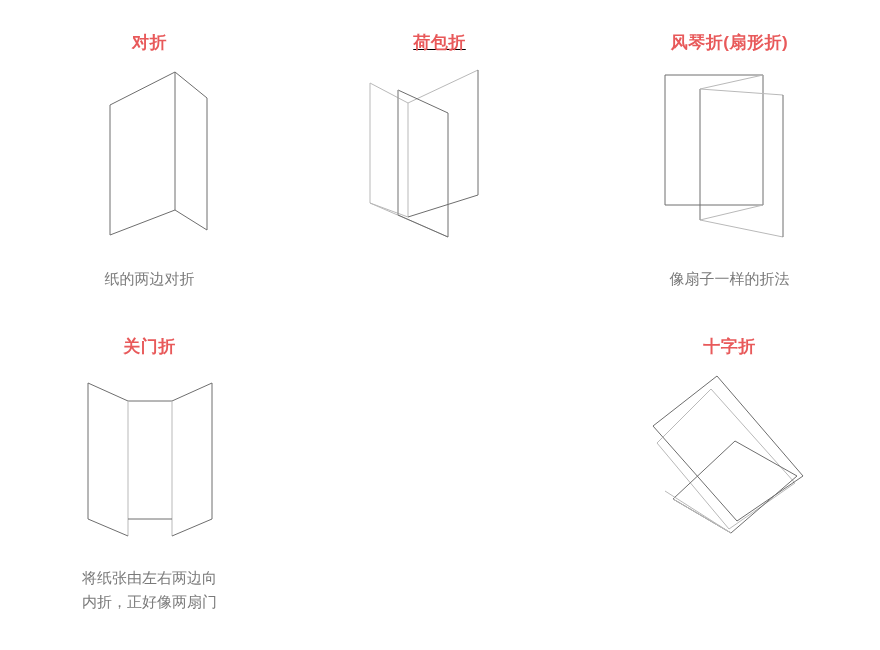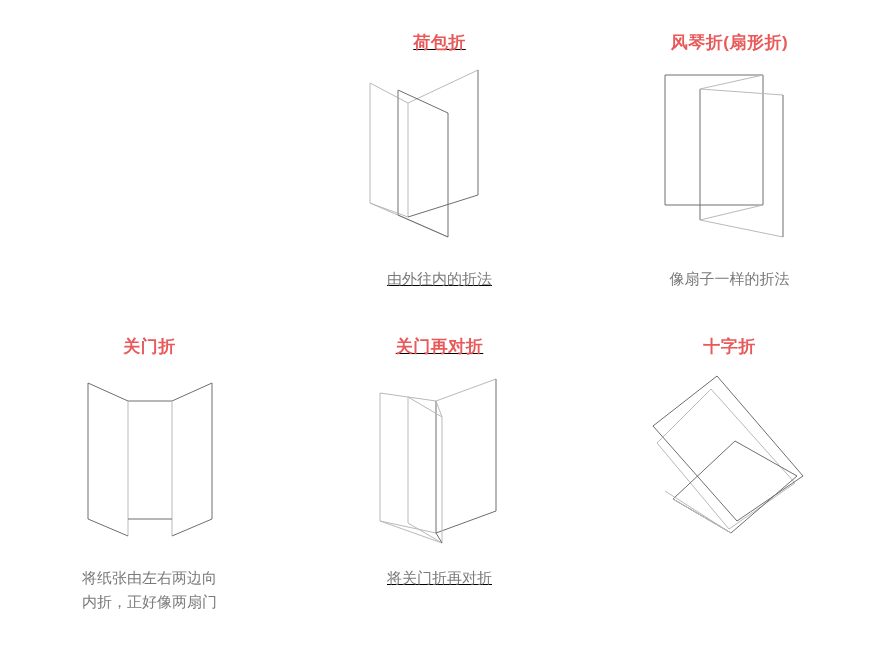--- a/index.html
+++ b/index.html
@@ -78,41 +78,57 @@
   }
   svg .face {
     fill: #ffffff;
   }
 </style>
 </head>
 <body>
 
 <div id="board">
 
+  <div class="cell r1 row1 col1">
+    <div class="cell-title">对折</div>
+    <div class="fig-wrap">
+      <svg class="figure" width="130" height="180" viewBox="0 0 130 180">
+
+        <polygon class="face" points="25,40 90,7 90,145 25,170"></polygon>
+
+        <polygon class="face" points="90,7 122,33 122,165 90,145"></polygon>
+        <path class="edge" d="M25,40 L90,7 L122,33"></path>
+        <path class="edge" d="M25,40 L25,170"></path>
+        <path class="edge" d="M122,33 L122,165"></path>
+        <path class="edge" d="M25,170 L90,145 L122,165"></path>
+        <path class="edge" d="M90,7 L90,145"></path>
+      </svg>
+    </div>
+    <div class="cell-caption">纸的两边对折</div>
+  </div>
 
   <div class="cell r1 row1 col2">
     <div class="cell-title">荷包折</div>
     <div class="fig-wrap">
       <svg class="figure" width="160" height="180" viewBox="0 0 160 180">
 
         <polygon class="face" points="10,18 48,38 48,152 10,138"></polygon>
 
         <polygon class="face" points="48,38 118,5 118,130 48,152"></polygon>
 
         <polygon class="face" points="38,25 88,48 88,172 38,150"></polygon>
         <path class="edge-light" d="M10,18 L48,38 L118,5"></path>
         <path class="edge-light" d="M10,18 L10,138 L48,152"></path>
         <path class="edge-light" d="M48,38 L48,152"></path>
         <path class="edge" d="M118,5 L118,130 L48,152"></path>
         <path class="edge-light" d="M10,138 L88,172"></path>
         <path class="edge" d="M38,25 L88,48 L88,172 L38,150 Z"></path>
         <path class="edge-light" d="M38,25 L38,150"></path>
       </svg>
     </div>
-    <div class="cell-caption">由外往内的折法</div>
   </div>
 
   <div class="cell r1 row1 col3">
     <div class="cell-title">风琴折(扇形折)</div>
     <div class="fig-wrap">
       <svg class="figure" width="150" height="180" viewBox="0 0 150 180">
 
         <polygon class="face" points="10,10 108,10 108,140 10,140"></polygon>
 
         <polygon class="face" points="45,24 108,10 108,140 45,155"></polygon>
@@ -151,43 +167,20 @@
         <path class="edge-light" d="M92,30 L92,165"></path>
         <path class="edge" d="M8,148 L48,165"></path>
         <path class="edge" d="M132,148 L92,165"></path>
         <path class="edge" d="M48,148 L92,148"></path>
       </svg>
     </div>
     <div class="cell-caption">将纸张由左右两边向
 内折，正好像两扇门</div>
   </div>
 
-  <div class="cell r2 row2 col2">
-    <div class="cell-title">关门再对折</div>
-    <div class="fig-wrap">
-      <svg class="figure" width="140" height="180" viewBox="0 0 140 180">
-
-        <polygon class="face" points="66,30 126,8 126,140 66,162"></polygon>
-
-        <polygon class="face" points="10,22 66,30 66,162 10,150"></polygon>
-
-        <polygon class="face" points="38,26 66,30 66,162 38,152"></polygon>
-        <path class="edge-light" d="M10,22 L66,30 L126,8"></path>
-        <path class="edge-light" d="M10,22 L10,150 L66,162"></path>
-        <path class="edge" d="M126,8 L126,140 L66,162"></path>
-        <path class="edge-light" d="M38,26 L38,152"></path>
-        <path class="edge" d="M66,30 L66,162"></path>
-        <path class="edge-light" d="M38,26 L72,46 L72,172 L38,152"></path>
-        <path class="edge-light" d="M10,150 L72,172"></path>
-        <path class="edge-light" d="M66,30 L72,46"></path>
-        <path class="edge" d="M66,162 L72,172"></path>
-      </svg>
-    </div>
-    <div class="cell-caption">将关门折再对折</div>
-  </div>
 
   <div class="cell r2 row2 col3">
     <div class="cell-title">十字折</div>
     <div class="fig-wrap">
       <svg class="figure" width="170" height="180" viewBox="0 0 170 180">
 
         <polygon class="face" points="8,55 72,5 158,105 92,150"></polygon>
 
         <polygon class="face" points="12,72 66,18 150,112 84,158"></polygon>
 

